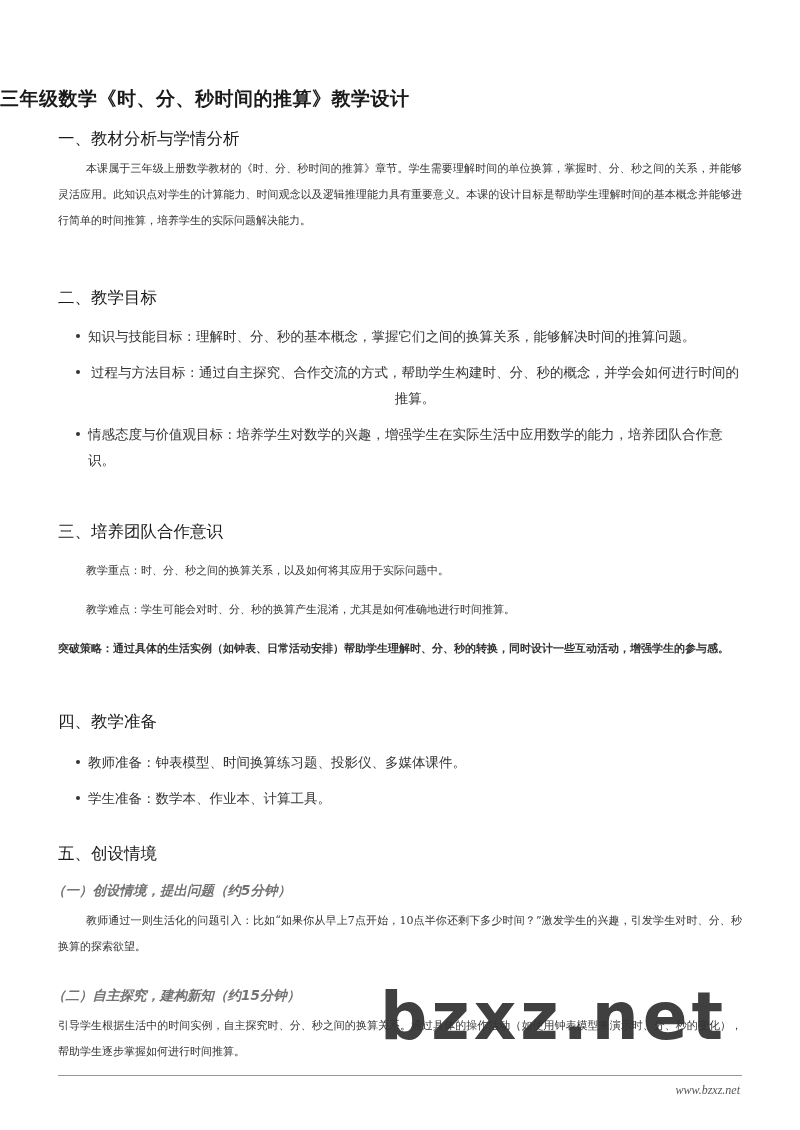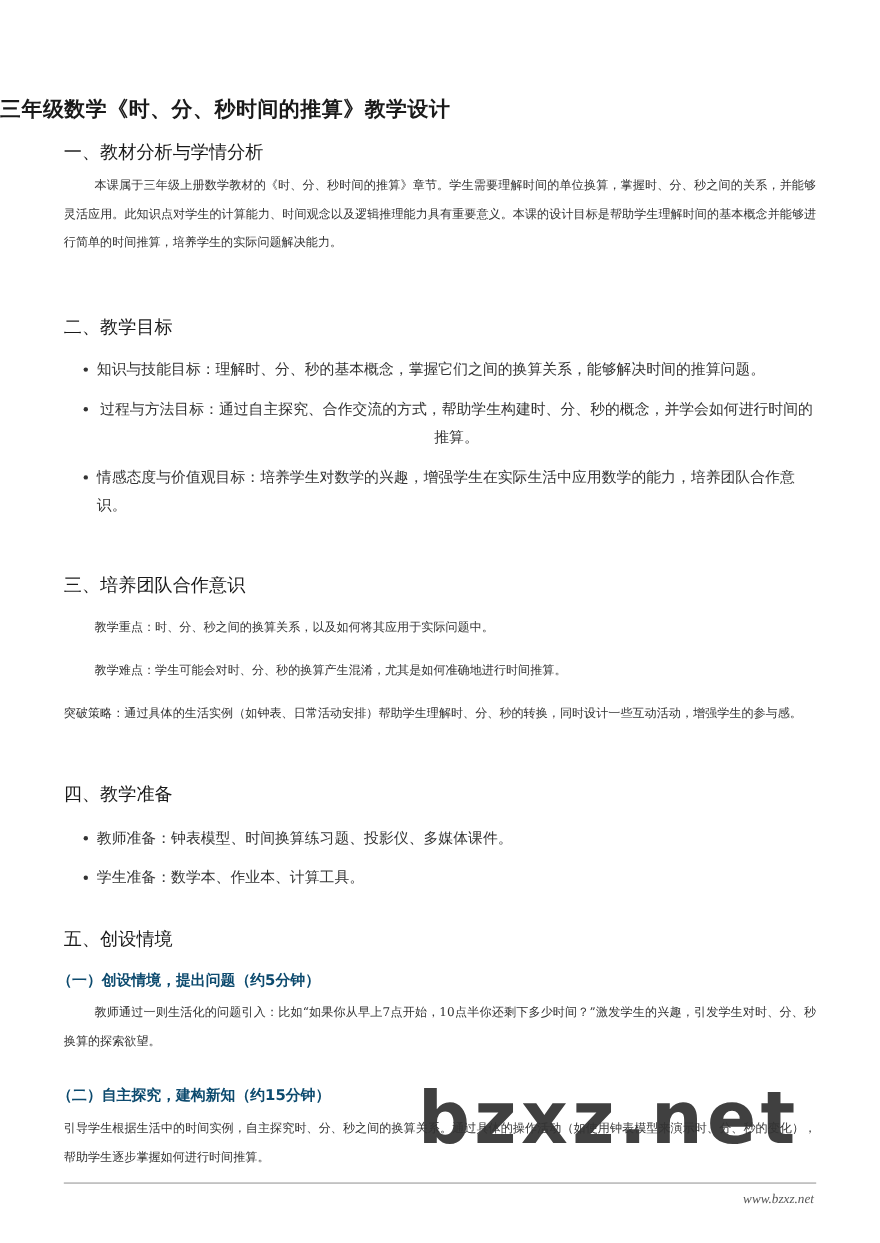--- a/index.html
+++ b/index.html
@@ -15,21 +15,21 @@
     font-size: 19px; font-weight: bold; color: #1a1a1a; letter-spacing: 0.5px; margin-top: 22px;
   }
   .h2 {
     position: absolute; left: 58px;
     font-family: "DejaVu Sans", "Liberation Sans", sans-serif;
     font-size: 16.5px; font-weight: normal; color: #1a1a1a;
   }
   .h3 {
     position: absolute; left: 58px;
     font-family: "DejaVu Sans", "Liberation Sans", sans-serif;
-    font-size: 13.5px; font-weight: bold; color: #0c4a6e;
+    font-size: 13.5px; font-weight: bold; color: #737373; font-style: italic;
   }
   .para {
     position: absolute; left: 58px; width: 684px;
     font-size: 11px; line-height: 26px; color: #333;
     text-align: justify;
   }
   .para.indent { text-indent: 28px; }
   ul.bullets {
     position: absolute; left: 58px; width: 684px; margin: 0; padding: 0; list-style: none;
   }
@@ -70,21 +70,21 @@
   <div class="h2" style="top:287px;">二、教学目标</div>
   <ul class="bullets" style="top:323px;">
     <li style="margin-bottom:10px;"><span class="dot"></span><span>知识与技能目标：理解时、分、秒的基本概念，掌握它们之间的换算关系，能够解决时间的推算问题。</span></li>
     <li style="margin-bottom:10px;text-align:center;"><span class="dot"></span><span>过程与方法目标：通过自主探究、合作交流的方式，帮助学生构建时、分、秒的概念，并学会如何进行时间的推算。</span></li>
     <li><span class="dot"></span><span>情感态度与价值观目标：培养学生对数学的兴趣，增强学生在实际生活中应用数学的能力，培养团队合作意识。</span></li>
   </ul>
 
   <div class="h2" style="top:521px;">三、培养团队合作意识</div>
   <div class="para indent" style="top:597px;">教学难点：学生可能会对时、分、秒的换算产生混淆，尤其是如何准确地进行时间推算。</div>
   <div class="para indent" style="top:558px;">教学重点：时、分、秒之间的换算关系，以及如何将其应用于实际问题中。</div>
-  <div class="para" style="top:636px;">突破策略：通过具体的生活实例（如钟表、日常活动安排）帮助学生理解时、分、秒的转换，同时设计一些互动活动，增强学生的参与感。</div>
+  <div class="para" style="top:636px;font-weight:bold;">突破策略：通过具体的生活实例（如钟表、日常活动安排）帮助学生理解时、分、秒的转换，同时设计一些互动活动，增强学生的参与感。</div>
 
   <div class="h2" style="top:711px;">四、教学准备</div>
   <ul class="bullets" style="top:749px;">
     <li style="margin-bottom:10px;"><span class="dot"></span><span>教师准备：钟表模型、时间换算练习题、投影仪、多媒体课件。</span></li>
     <li><span class="dot"></span><span>学生准备：数学本、作业本、计算工具。</span></li>
   </ul>
 
   <div class="h2" style="top:843px;">五、创设情境</div>
   <div class="h3" style="top:882px; left:52px;">（一）创设情境，提出问题（约5分钟）</div>
   <div class="para indent" style="top:908px;">教师通过一则生活化的问题引入：比如“如果你从早上7点开始，10点半你还剩下多少时间？”激发学生的兴趣，引发学生对时、分、秒换算的探索欲望。</div>

